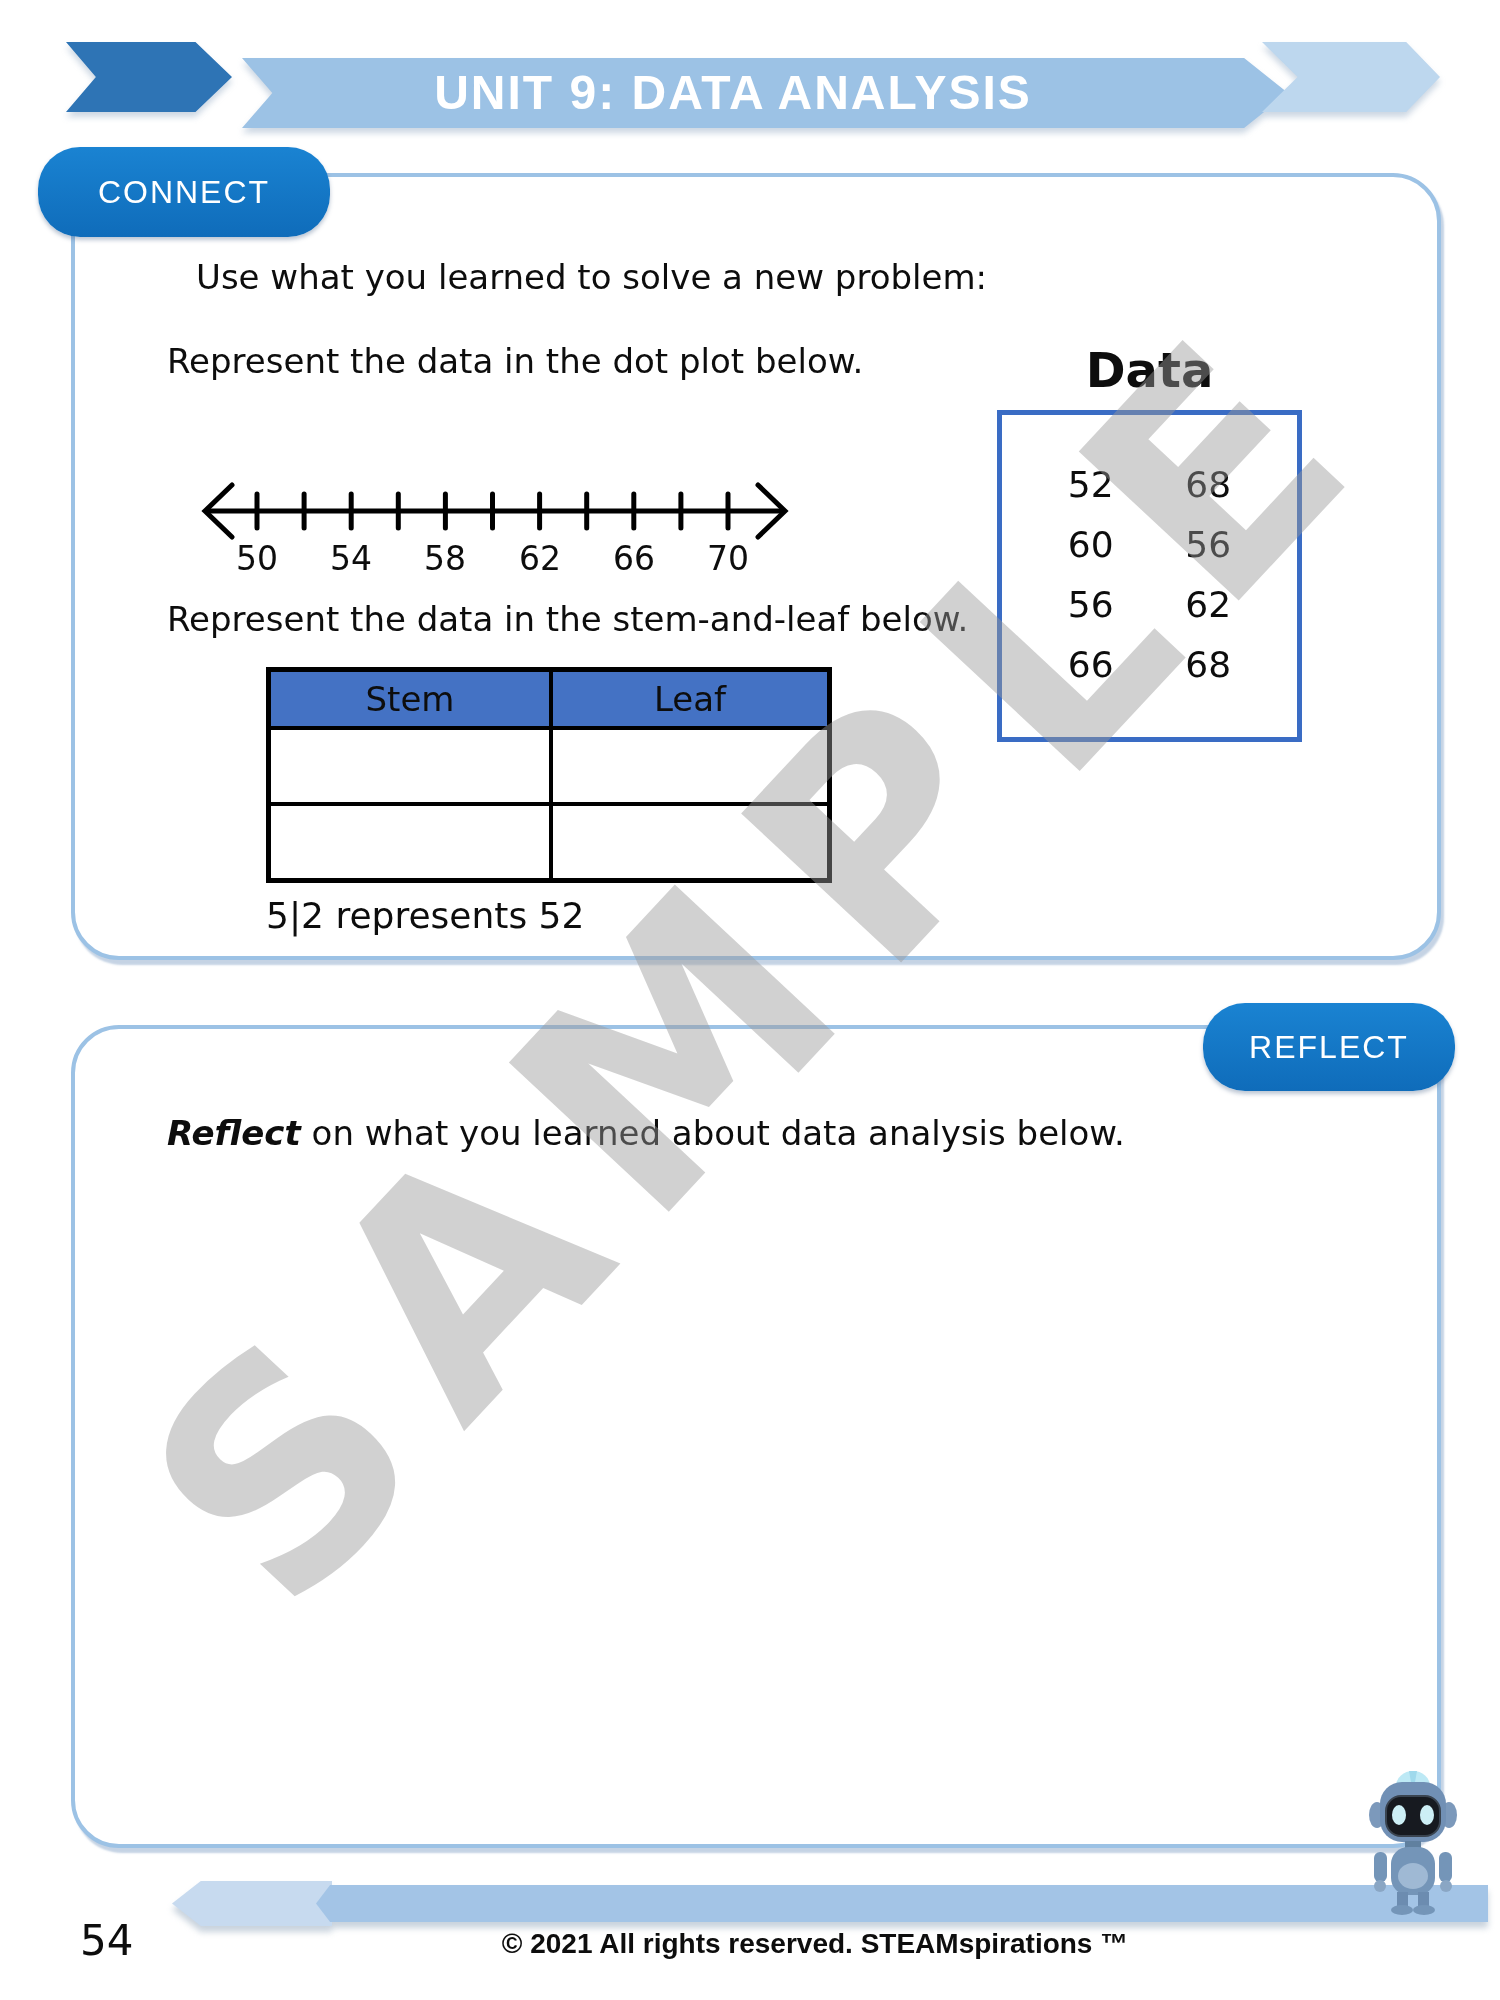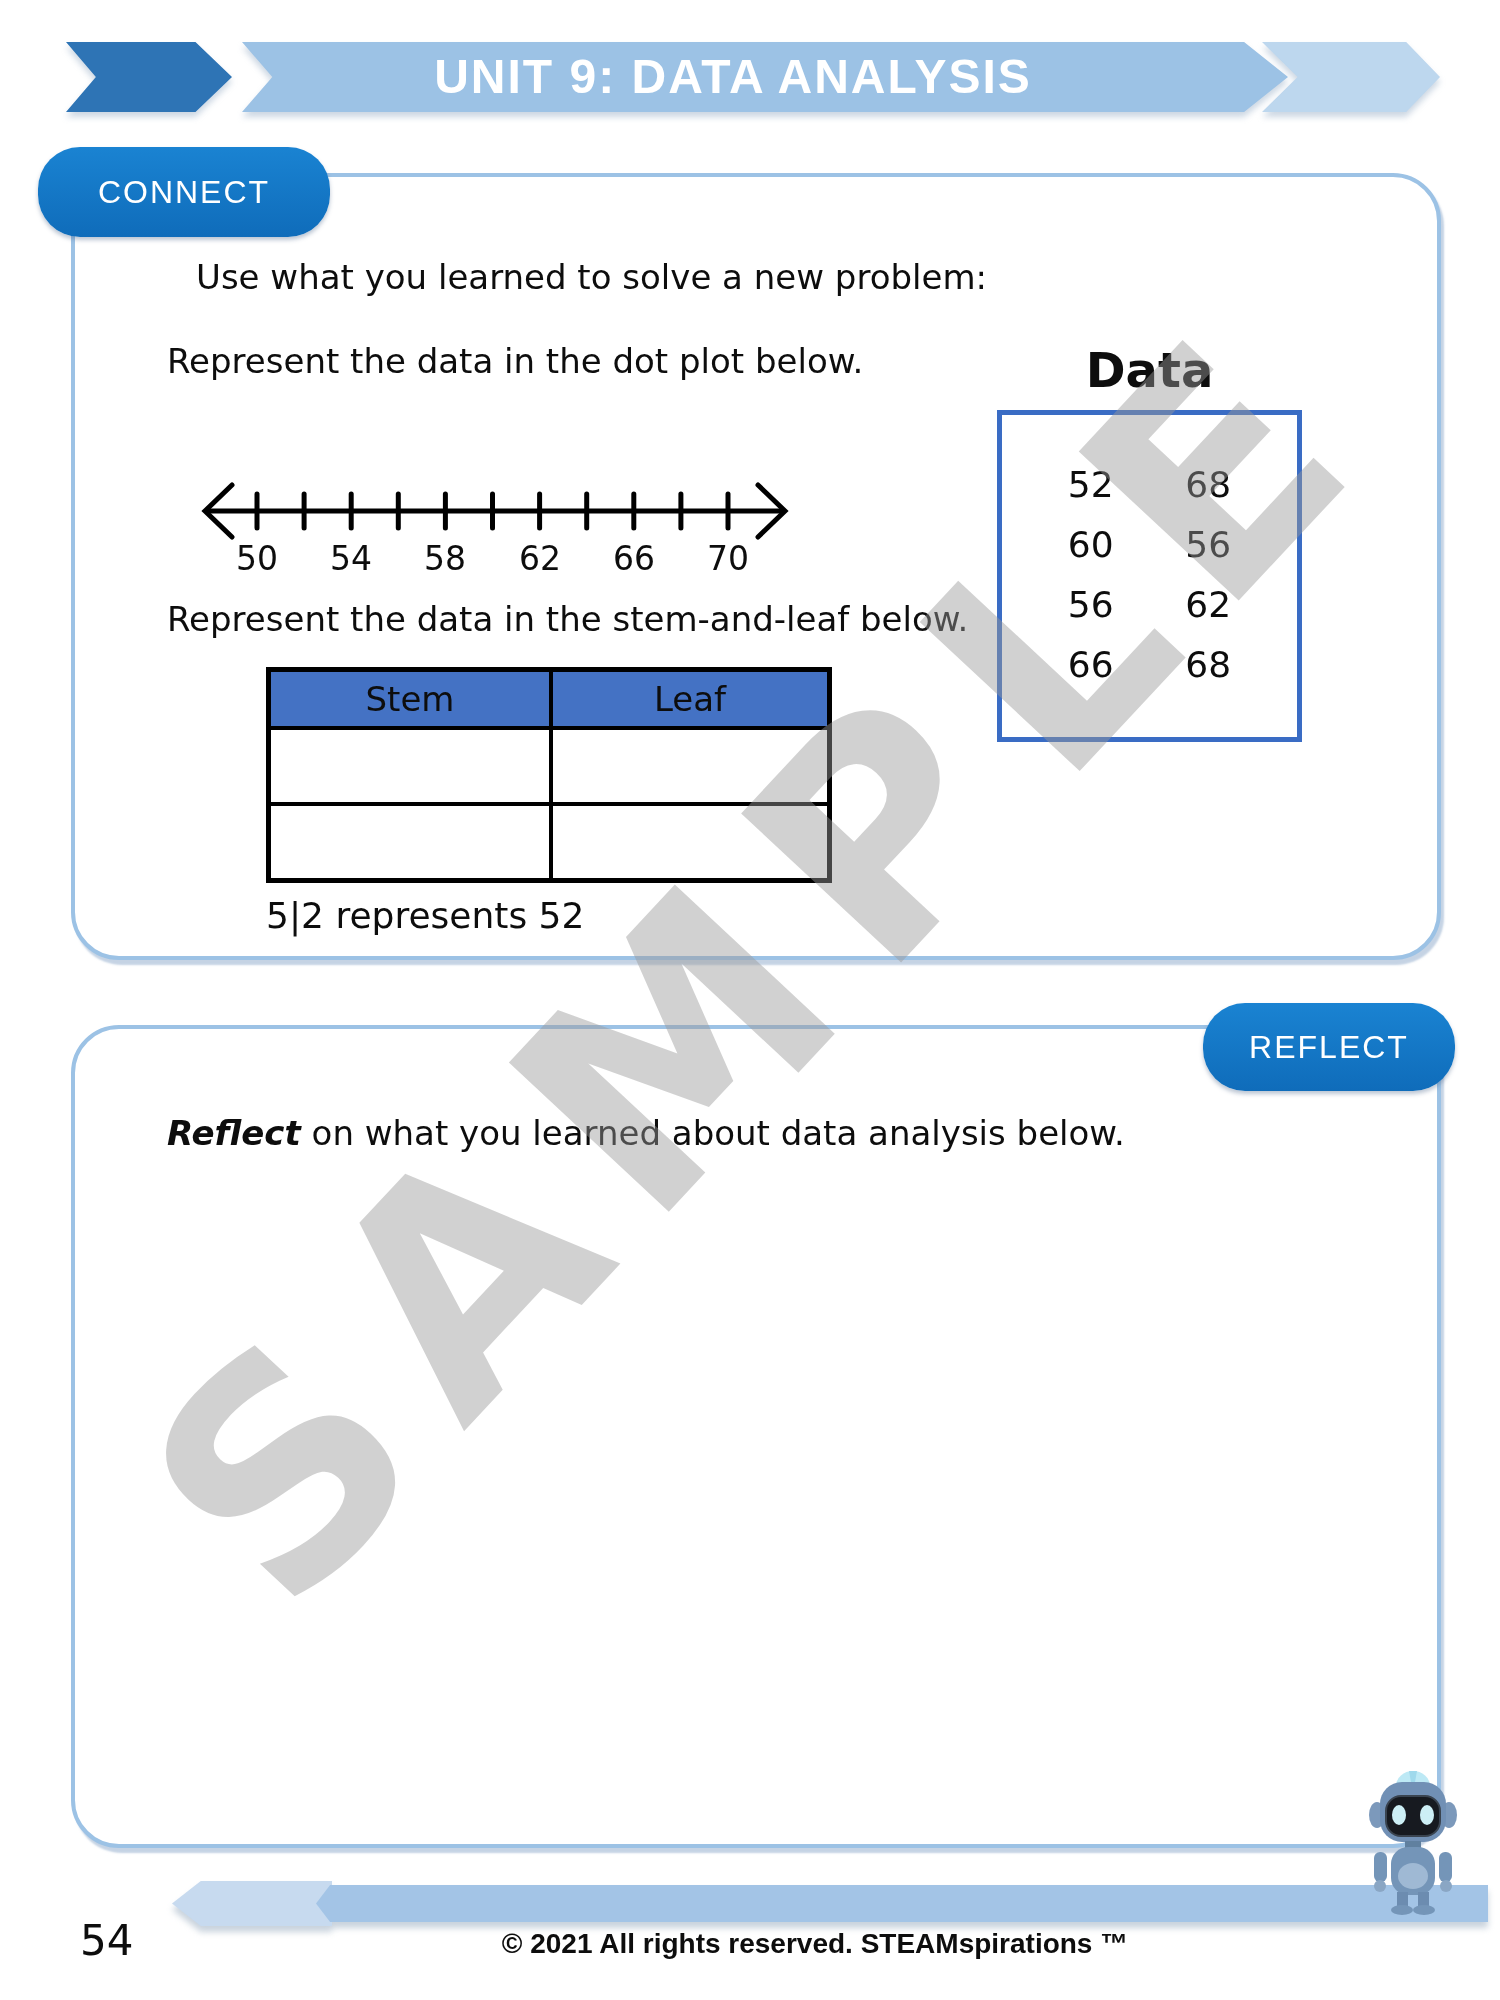--- a/index.html
+++ b/index.html
@@ -20,21 +20,21 @@
     position:relative;width:1500px;height:2000px;overflow:hidden;
     background:#ffffff;font-family:"DejaVu Sans",sans-serif;color:var(--ink);
   }
   
   .header-wrap{position:absolute;left:0;top:0;width:1500px;height:130px;
     filter:drop-shadow(0 5px 3px rgba(110,140,175,0.35));}
   .chev{position:absolute;top:42px;height:70px;}
   .chev-dark{left:66px;width:166px;background:var(--header-dark);
     clip-path:polygon(0 0,78% 0,100% 50%,78% 100%,0 100%,18% 50%);}
   .chev-banner{left:242px;width:1046px;background:var(--header-mid);
-    clip-path:polygon(0 0,95.8% 0,100% 50%,95.8% 100%,0 100%,2.9% 50%);}
+    clip-path:polygon(0 0,95.8% 0,100% 50%,95.8% 100%,0 100%,2.9% 50%);margin-top:16px;}
   .chev-light{left:1262px;width:178px;background:var(--header-light);
     clip-path:polygon(0 0,81% 0,100% 50%,81% 100%,0 100%,20% 50%);}
   .banner-title{
     width:100%;height:70px;line-height:70px;text-align:center;
     font-family:"Liberation Sans",sans-serif;font-weight:bold;font-size:48px;
     letter-spacing:2px;color:#fff;padding-right:64px;box-sizing:border-box;
     white-space:nowrap;}
   
   .panel{position:absolute;left:71px;width:1362px;border:4px solid var(--panel-border);
     border-radius:48px;background:#fff;box-shadow:3px 5px 2px rgba(150,175,205,0.55);}

